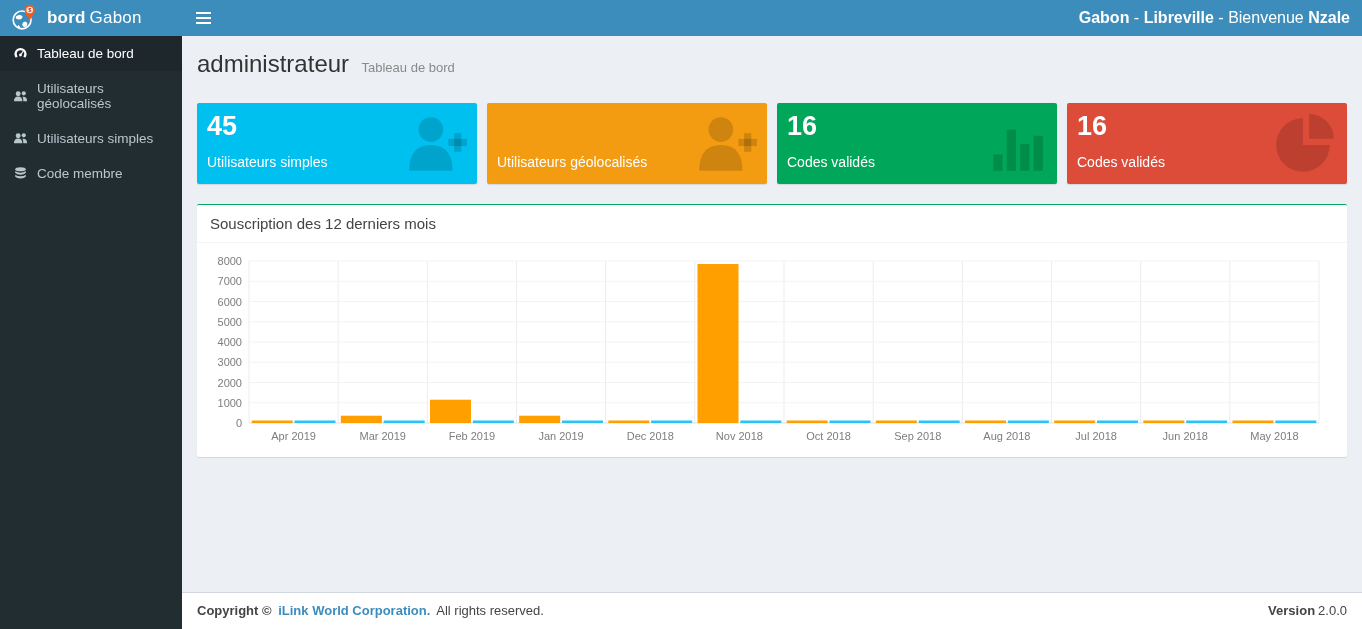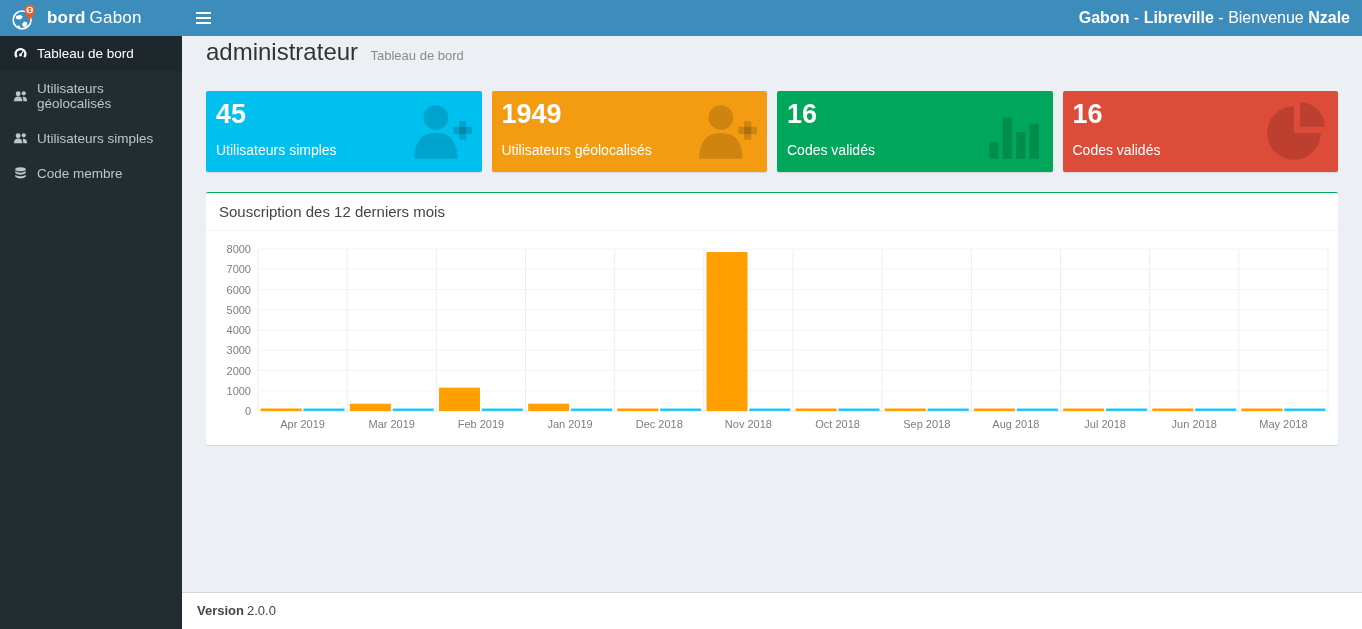--- a/index.html
+++ b/index.html
@@ -30,21 +30,21 @@
   .greeting b { font-weight:bold; }
   
   .sidebar { position:absolute; top:36px; left:0; width:182px; height:593px; background:#222d32; z-index:9; }
   .sidebar-item {
     display:flex; align-items:center; gap:9px; padding:10px 13px;
     color:#b8c7ce; font-size:13.5px; cursor:pointer;
   }
   .sidebar-item.active { background:#1e282c; color:#fff; }
   .sidebar-item svg { flex:0 0 auto; }
   
-  .main { position:absolute; left:182px; top:24px; width:1180px; height:556px; background:#ecf0f5; padding:12px 24px; overflow:hidden; }
+  .main { position:absolute; left:182px; top:36px; width:1180px; height:556px; background:#ecf0f5; padding:12px 15px; overflow:hidden; }
   .page-header { margin:2px 0 16px; }
   .page-title { display:inline; font-size:24px; font-weight:400; color:#333; }
   .page-subtitle { font-size:13px; color:#8a8a8a; margin-left:8px; }
   
   .cards { display:flex; gap:10px;margin-top:25px; }
   .card {
     flex:1; height:81px; border-radius:2px; position:relative; color:#fff;
     padding:8px 10px; box-shadow:0 1px 1px rgba(0,0,0,.1); overflow:hidden;
   }
   .card .value { font-size:27px; font-weight:bold; line-height:1.15; }
@@ -149,21 +149,20 @@
       <span class="icon">
         <svg width="66" height="66" viewBox="0 0 64 64">
           <circle cx="27" cy="18" r="12" fill="currentColor"></circle>
           <path d="M6 58 Q6 33 27 33 Q48 33 48 58 Z" fill="currentColor"></path>
           <rect x="44" y="27" width="18" height="7" fill="currentColor"></rect>
           <rect x="49.5" y="21.5" width="7" height="18" fill="currentColor"></rect>
         </svg>
       </span>
     </div>
     <div class="card" style="background: rgb(243, 156, 18);">
-      <div class="value">1949</div>
       <div class="label">Utilisateurs géolocalisés</div>
       <span class="icon">
         <svg width="66" height="66" viewBox="0 0 64 64">
           <circle cx="27" cy="18" r="12" fill="currentColor"></circle>
           <path d="M6 58 Q6 33 27 33 Q48 33 48 58 Z" fill="currentColor"></path>
           <rect x="44" y="27" width="18" height="7" fill="currentColor"></rect>
           <rect x="49.5" y="21.5" width="7" height="18" fill="currentColor"></rect>
         </svg>
       </span>
     </div>
@@ -261,16 +260,21 @@
           <rect x="979.1416666666667" y="169.5" width="41.01666666666667" height="2.5" fill="#29c4f5"></rect>
           <text x="1067.4166666666667" y="189" text-anchor="middle" font-size="11" fill="#7d7d7d">May 2018</text>
           <rect x="1025.5083333333334" y="169.5" width="41.01666666666667" height="2.5" fill="#ff9f00"></rect>
           <rect x="1068.3083333333334" y="169.5" width="41.01666666666667" height="2.5" fill="#29c4f5"></rect>
         </svg>
     </div>
   </div>
 </div>
 
 <div class="footer">
+  <div class="left">
+    <b>Copyright ©</b>
+    <a>iLink World Corporation.</a>
+    <span>All rights reserved.</span>
+  </div>
   <div class="right">
     <b>Version</b><span>2.0.0</span>
   </div>
 </div>
 
 </body></html>

